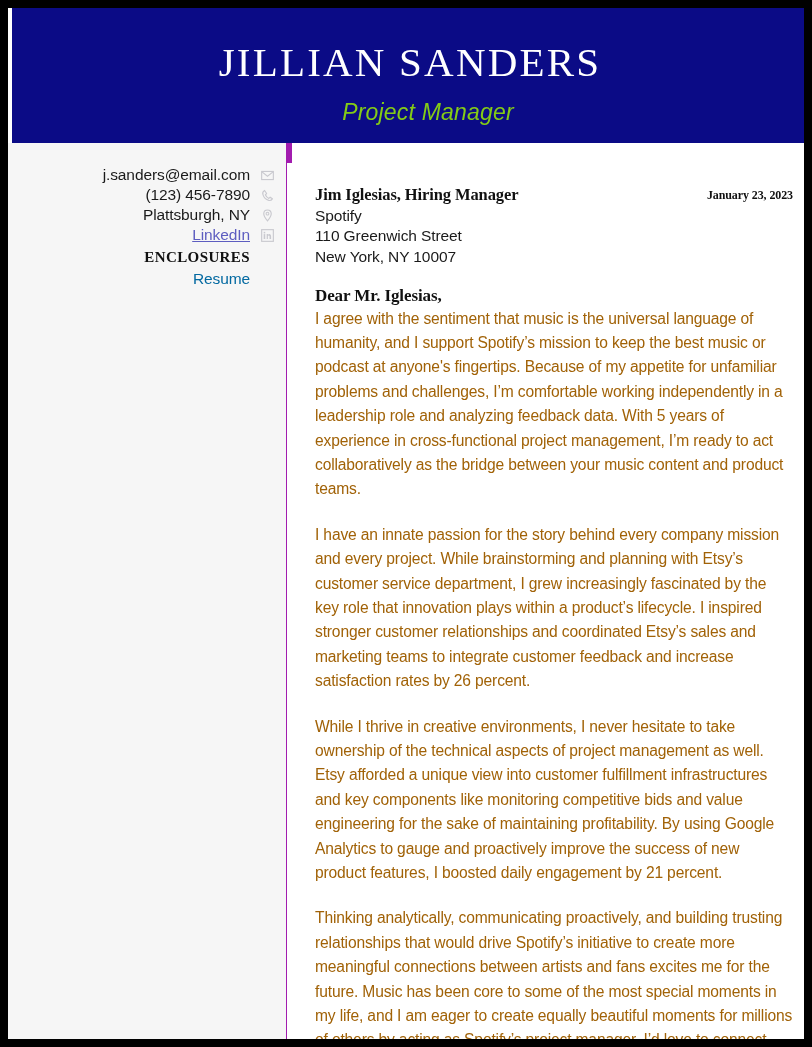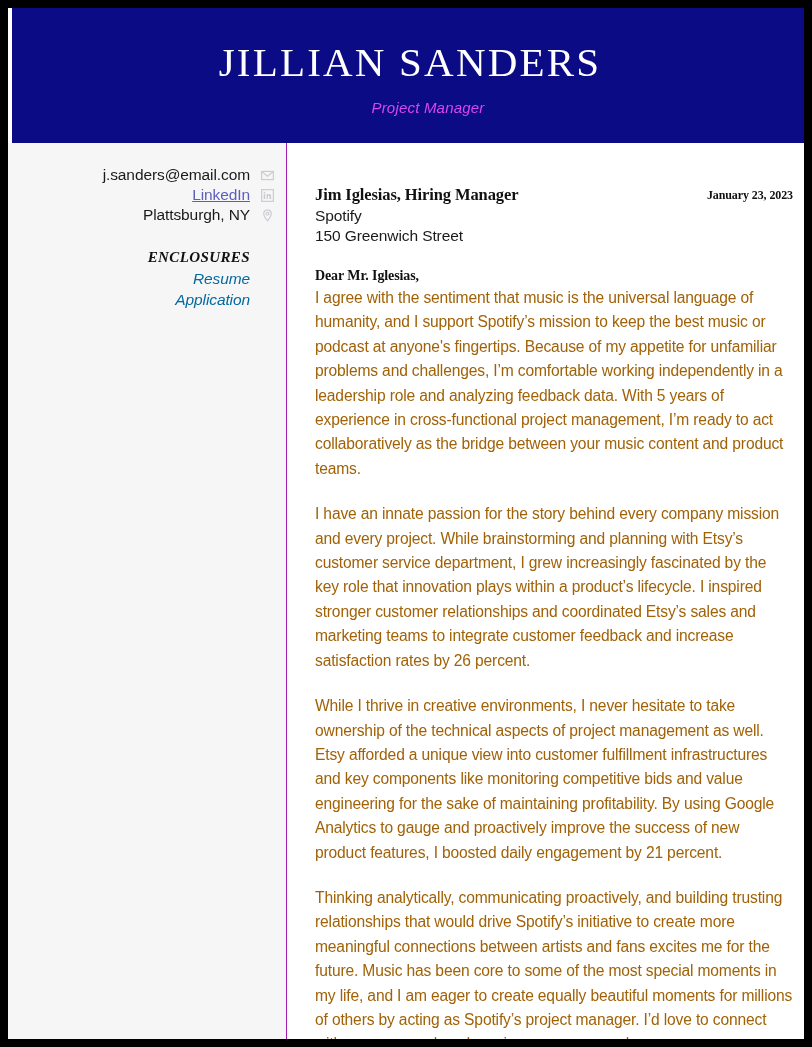--- a/index.html
+++ b/index.html
@@ -43,36 +43,36 @@
     letter-spacing: 2.2px;
     line-height: 1;
     padding-top: 34px;
     color: #ffffff;
     white-space: nowrap;
   }
   #header-title {
     font-family: "Liberation Sans", sans-serif;
     font-style: italic;
     font-weight: 400;
-    font-size: 15px;
+    font-size: 23px;
     letter-spacing: 0.2px;
     padding-top: 16px;
-    color: #d946ef;
+    color: #84cc16;
     padding-left: 36px;
   }
 
   
   #sidebar {
     position: absolute;
     left: 0;
     top: 135px;
     width: 278px;
     height: 896px;
     background: #f6f6f6;
-    border-right: 1px solid #a21caf;
+    border-right: 6px solid #a21caf;
   }
   #body-col {
     position: absolute;
     left: 279px;
     top: 135px;
     width: 517px;
     height: 896px;
     background: #ffffff;
     margin-top: 20px;
   }
@@ -111,21 +111,20 @@
   }
   .contact-icon svg { display: block; }
 
   
   #enclosures {
     position: absolute;
     right: 36px;
     top: 106px;
     width: 226px;
     text-align: right;
-    font-style: italic;
   }
   #enclosures-heading {
     font-family: "Liberation Serif", "DejaVu Serif", serif;
     font-weight: 700;
     font-size: 15px;
     letter-spacing: 0.4px;
     color: #111111;
     margin-bottom: 3px;
   }
   .enclosure-item {
@@ -163,21 +162,21 @@
     white-space: nowrap;
     letter-spacing: -0.1px;
   }
   .recipient-line {
     font-size: 15.5px;
     line-height: 20.5px;
     color: #1a1a1a;
     letter-spacing: -0.1px;
   }
   #salutation {
-    font-size: 14px;
+    font-size: 17px;
     line-height: 20.5px;
     margin-top: 19px;
     letter-spacing: -0.1px;
   }
   .para {
     font-size: 15.6px;
     line-height: 24.4px;
     color: #a16207;
     margin: 0;
     letter-spacing: -0.15px;
@@ -202,62 +201,70 @@
       <div class="contact-row">
         <span class="contact-text">j.sanders@email.com</span>
         <span class="contact-icon">
           <svg viewBox="0 0 16 16" width="13" height="13">
               <rect x="0.8" y="3" width="14.4" height="10" fill="none" stroke="#c9c9cf" stroke-width="1.4"></rect>
               <path d="M1.2 3.6 L8 9 L14.8 3.6" fill="none" stroke="#c9c9cf" stroke-width="1.4"></path>
             </svg>
         </span>
       </div>
 
+      <div class="contact-row">
+        <span class="contact-text">(123) 456-7890</span>
+        <span class="contact-icon">
+          <svg viewBox="0 0 16 16" width="13" height="13">
+              <path d="M4.4 1.8 C2.6 2.8 1.6 4.6 2.4 7 C3.4 10.2 6 13 9.6 14 C11.6 14.5 13 13.6 14 12.1 L11.3 10.1 L9.6 11.6 C7.8 10.8 6.2 9.1 5.3 7.2 L6.9 5.6 Z" fill="none" stroke="#c9c9cf" stroke-width="1.4" stroke-linejoin="round"></path>
+            </svg>
+        </span>
+      </div>
+
+      <div class="contact-row">
+        <span class="contact-text">Plattsburgh, NY</span>
+        <span class="contact-icon">
+          <svg viewBox="0 0 16 16" width="13" height="13">
+              <path d="M8 1.2 C5.4 1.2 3.4 3.2 3.4 5.8 C3.4 9 8 14.6 8 14.6 C8 14.6 12.6 9 12.6 5.8 C12.6 3.2 10.6 1.2 8 1.2 Z" fill="none" stroke="#c9c9cf" stroke-width="1.4"></path>
+              <circle cx="8" cy="5.8" r="1.7" fill="none" stroke="#c9c9cf" stroke-width="1.3"></circle>
+            </svg>
+        </span>
+      </div>
 
       <div class="contact-row">
         <span class="contact-text link">LinkedIn</span>
         <span class="contact-icon">
           <svg viewBox="0 0 16 16" width="13" height="13">
               <rect x="0.8" y="0.8" width="14.4" height="14.4" fill="none" stroke="#c9c9cf" stroke-width="1.4"></rect>
               <rect x="3.3" y="6.3" width="1.9" height="6" fill="#c9c9cf"></rect>
               <rect x="3.3" y="3.5" width="1.9" height="1.9" fill="#c9c9cf"></rect>
               <path d="M7 12.3 V6.3 H8.8 V7.2 C9.3 6.4 10.2 6.1 11 6.4 C11.9 6.7 12.4 7.5 12.4 8.6 V12.3 H10.5 V9 C10.5 8.3 10.1 7.9 9.5 7.9 C8.9 7.9 8.5 8.3 8.5 9 V12.3 Z" fill="#c9c9cf"></path>
             </svg>
         </span>
       </div>
 
-      <div class="contact-row">
-        <span class="contact-text">Plattsburgh, NY</span>
-        <span class="contact-icon">
-          <svg viewBox="0 0 16 16" width="13" height="13">
-              <path d="M8 1.2 C5.4 1.2 3.4 3.2 3.4 5.8 C3.4 9 8 14.6 8 14.6 C8 14.6 12.6 9 12.6 5.8 C12.6 3.2 10.6 1.2 8 1.2 Z" fill="none" stroke="#c9c9cf" stroke-width="1.4"></path>
-              <circle cx="8" cy="5.8" r="1.7" fill="none" stroke="#c9c9cf" stroke-width="1.3"></circle>
-            </svg>
-        </span>
-      </div>
-
     </div>
 
     <div id="enclosures">
       <div id="enclosures-heading">ENCLOSURES</div>
       <div class="enclosure-item">Resume</div>
-      <div class="enclosure-item">Application</div>
     </div>
 
   </div>
 
   <div id="body-col">
     <div id="letter">
 
       <div id="recipient-head">
         <div class="serif-bold" id="recipient-name">Jim Iglesias, Hiring Manager</div>
         <div class="serif-bold" id="letter-date">January 23, 2023</div>
       </div>
       <div class="recipient-line">Spotify</div>
-      <div class="recipient-line">150 Greenwich Street</div>
+      <div class="recipient-line">110 Greenwich Street</div>
+      <div class="recipient-line">New York, NY 10007</div>
 
       <div class="serif-bold" id="salutation">Dear Mr. Iglesias,</div>
 
       <p class="para">I agree with the sentiment that music is the universal language of humanity, and I support Spotify’s mission to keep the best music or podcast at anyone's fingertips. Because of my appetite for unfamiliar problems and challenges, I’m comfortable working independently in a leadership role and analyzing feedback data. With 5 years of experience in cross-functional project management, I’m ready to act collaboratively as the bridge between your music content and product teams.</p>
       <p class="para spaced">I have an innate passion for the story behind every company mission and every project. While brainstorming and planning with Etsy’s customer service department, I grew increasingly fascinated by the key role that innovation plays within a product’s lifecycle. I inspired stronger customer relationships and coordinated Etsy’s sales and marketing teams to integrate customer feedback and increase satisfaction rates by 26 percent.</p>
       <p class="para spaced">While I thrive in creative environments, I never hesitate to take ownership of the technical aspects of project management as well. Etsy afforded a unique view into customer fulfillment infrastructures and key components like monitoring competitive bids and value engineering for the sake of maintaining profitability. By using Google Analytics to gauge and proactively improve the success of new product features, I boosted daily engagement by 21 percent.</p>
       <p class="para spaced">Thinking analytically, communicating proactively, and building trusting relationships that would drive Spotify’s initiative to create more meaningful connections between artists and fans excites me for the future. Music has been core to some of the most special moments in my life, and I am eager to create equally beautiful moments for millions of others by acting as Spotify’s project manager. I’d love to connect with you soon on how I can improve your reach.</p>
 
     </div>
   </div>

